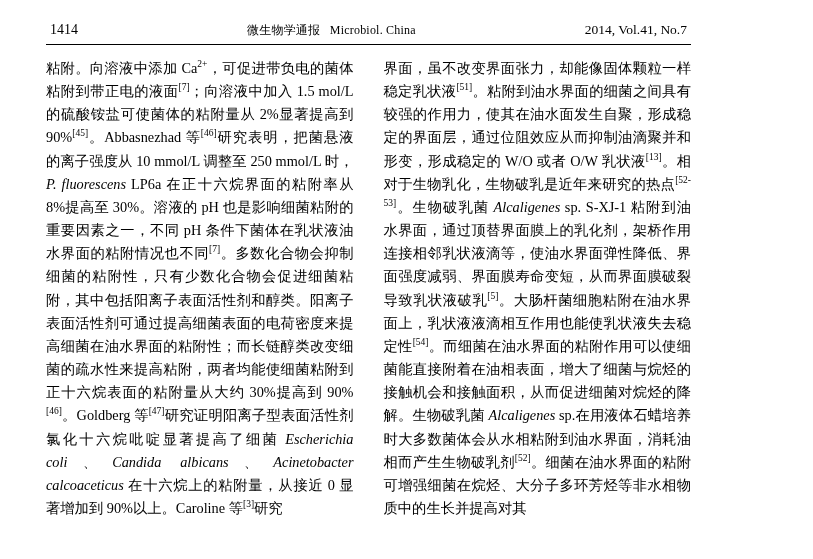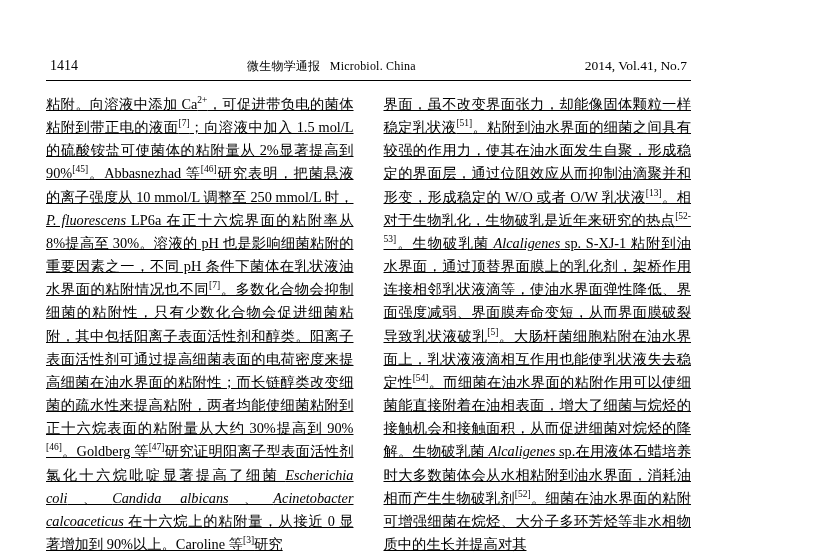--- a/index.html
+++ b/index.html
@@ -33,41 +33,39 @@
     font-size: 14px;
   }
   .header .journal {
     font-family: "Liberation Serif", serif;
     font-size: 12px;
     letter-spacing: 0.2px;
   }
   .header .issue {
     font-family: "Liberation Serif", serif;
     font-size: 13.5px;
-    margin-top: 36px;
   }
   .rule {
     border-bottom: 1.2px solid #000;
     margin: 0 0 12px 0;
   }
   .columns {
     display: flex;
     gap: 30px;
   }
   .col {
     width: 346px;
     font-size: 14.3px;
     line-height: 1.62;
     text-align: justify;
     text-justify: inter-ideograph;
   }
   .col p {
     margin: 0;
     text-indent: 0;
-    text-decoration: underline;
   }
   sup {
     font-size: 9.5px;
     vertical-align: super;
     line-height: 0;
   }
   i {
     font-style: italic;
   }
 </style>

